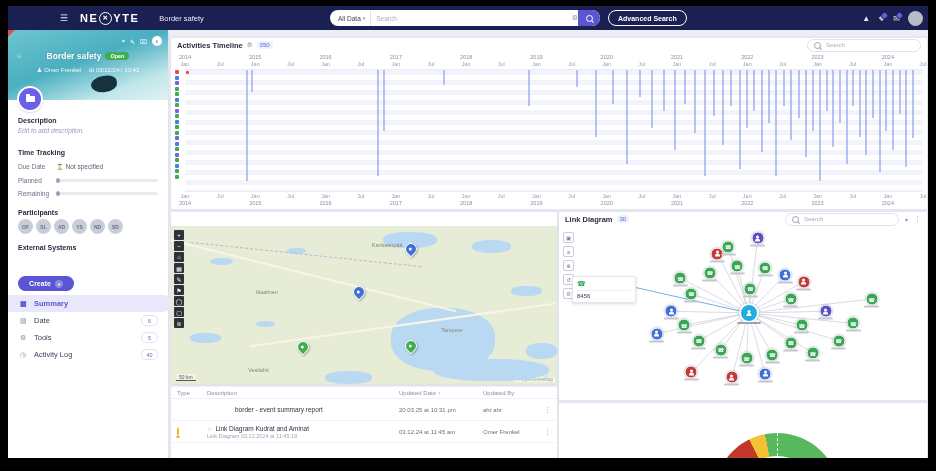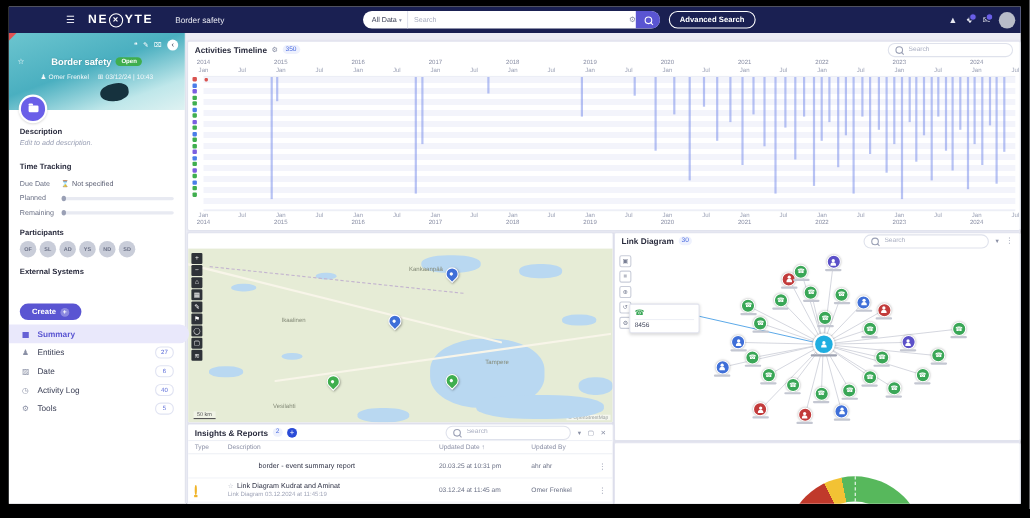--- a/index.html
+++ b/index.html
@@ -231,38 +231,33 @@
     <div id="create-btn">
       <span>Create</span>
       <span class="plus-circle">+</span>
     </div>
     <div id="nav">
         <div class="nav-item active">
           <span class="nav-ic">▦</span>
           <span class="nav-lb">Summary</span>
         </div>
         <div class="nav-item">
-          <span class="nav-ic">♟</span>
-          <span class="nav-lb">Entities</span>
-          <span class="nav-badge">27</span>
-        </div>
-        <div class="nav-item">
           <span class="nav-ic">▨</span>
           <span class="nav-lb">Date</span>
           <span class="nav-badge">6</span>
+        </div>
+        <div class="nav-item">
+          <span class="nav-ic">⚙</span>
+          <span class="nav-lb">Tools</span>
+          <span class="nav-badge">5</span>
         </div>
         <div class="nav-item">
           <span class="nav-ic">◷</span>
           <span class="nav-lb">Activity Log</span>
           <span class="nav-badge">40</span>
-        </div>
-        <div class="nav-item">
-          <span class="nav-ic">⚙</span>
-          <span class="nav-lb">Tools</span>
-          <span class="nav-badge">5</span>
         </div>
       </div>
   </div>
 
   <div class="panel" id="tl-panel">
     <div class="panel-h">
       <span class="panel-title">Activities Timeline</span>
       <span class="gear" style="font-size:6.5px">⚙</span>
       <span class="count-badge">350</span>
       <span class="search-pill">
@@ -579,32 +574,20 @@
         <div class="lnode ln-green" style="left: 46%; top: 12%;">☎<span class="nlb"></span></div>
         <div class="lnode ln-green" style="left: 85%; top: 42%;">☎<span class="nlb"></span></div>
         <div class="lnode lnode-c" style="left: 51.5%; top: 50%;">
           <span class="person"></span>
           <span class="nlb2"></span>
         </div>
       </div>
   </div>
 
   <div class="panel" id="ins-panel">
-    <div class="panel-h">
-      <span class="panel-title">Insights &amp; Reports</span>
-      <span class="count-badge">2</span>
-      <span class="add-circle">+</span>
-      <span class="search-pill">
-        <span class="mag"></span>
-        <input placeholder="Search" style="">
-      </span>
-      <span class="win-ic">▾</span>
-      <span class="win-ic">▢</span>
-      <span class="win-ic">✕</span>
-    </div>
     <div id="ins-cols">
         <span class="c-type">Type</span>
         <span class="c-desc">Description</span>
         <span class="c-date">Updated Date ↑</span>
         <span class="c-by">Updated By</span>
         <span class="c-menu"></span>
       </div>
     <div id="ins-rows">
         <div class="ins-row">
           <span class="c-type"><span class="ic-doc"></span></span>

